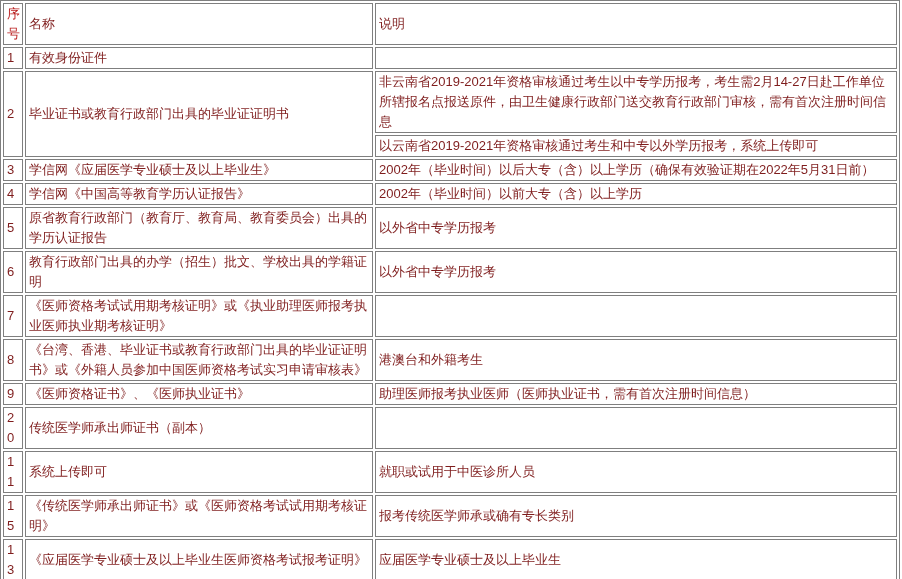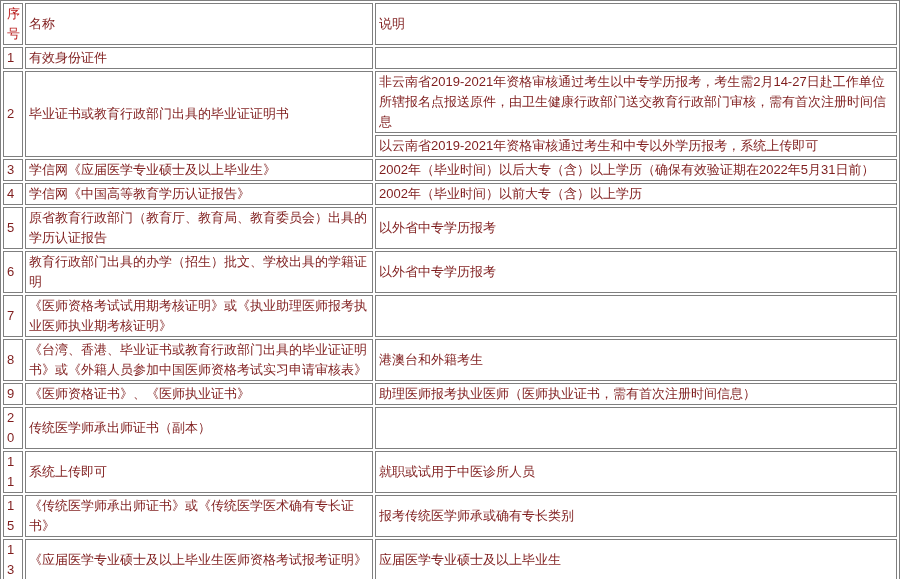--- a/index.html
+++ b/index.html
@@ -114,21 +114,21 @@
   </tr>
 
   <tr class="h1">
     <td>11</td>
     <td>系统上传即可</td>
     <td>就职或试用于中医诊所人员</td>
   </tr>
 
   <tr class="h1">
     <td>15</td>
-    <td>《传统医学师承出师证书》或《传统医学医术确有专长证书》</td>
+    <td>《传统医学师承出师证书》或《医师资格考试试用期考核证明》</td>
     <td>报考传统医学师承或确有专长类别</td>
   </tr>
 
   <tr class="h1">
     <td>13</td>
     <td>《应届医学专业硕士及以上毕业生医师资格考试报考证明》</td>
     <td>应届医学专业硕士及以上毕业生</td>
   </tr>
 
 </tbody>

